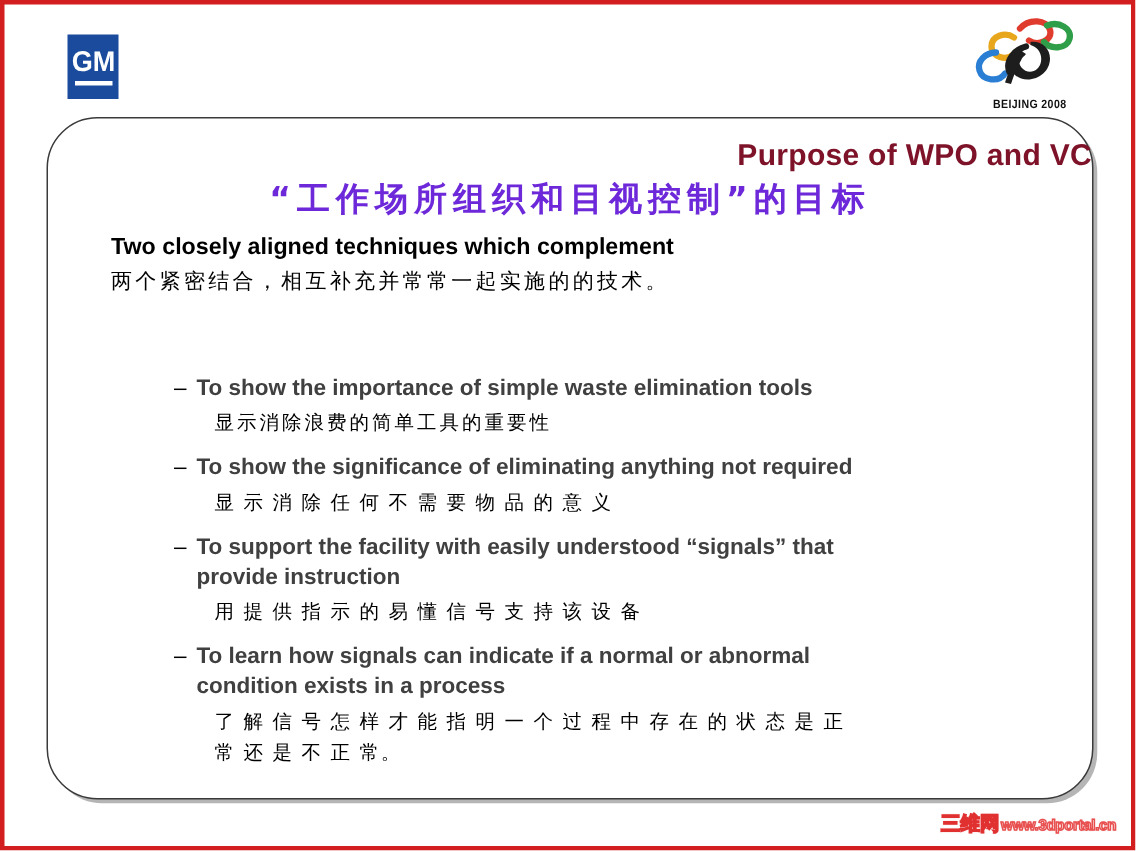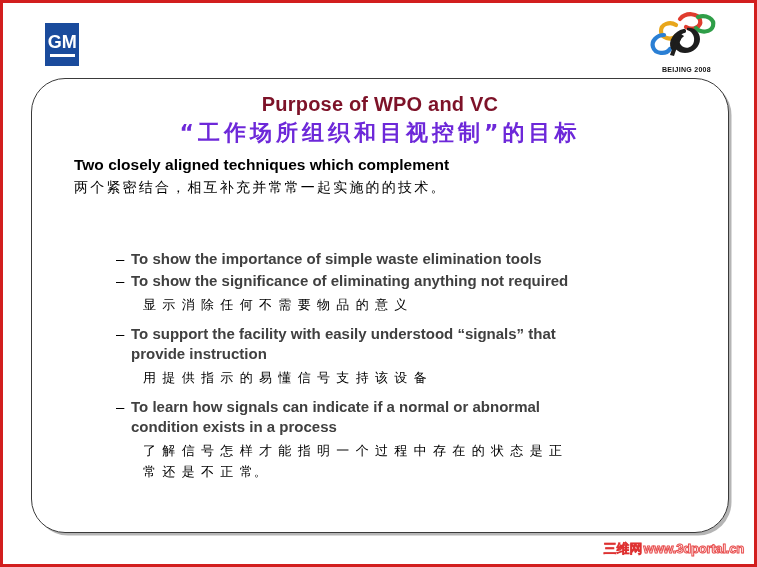--- a/index.html
+++ b/index.html
@@ -87,21 +87,21 @@
     box-shadow: 3px 3px 0 -0.5px rgba(120,120,120,0.55);
     background: #ffffff;
   }
 
   
   .title-en {
     position: absolute;
     left: 0;
     right: 0;
     top: 14px;
-    text-align: center;
+    text-align: right;
     color: #7d1228;
     font-family: "Liberation Sans", sans-serif;
     font-weight: bold;
     font-size: 20px;
     letter-spacing: 0.2px;
   }
   .title-cn {
     position: absolute;
     left: 0;
     right: 0;
@@ -189,31 +189,31 @@
   .watermark {
     position: absolute;
     right: 10px;
     bottom: 6px;
     display: flex;
     align-items: baseline;
     white-space: nowrap;
   }
   .wm-cn {
     font-family: "DejaVu Sans", sans-serif;
-    font-weight: normal;
+    font-weight: bold;
     font-size: 13px;
     color: #737373;
     -webkit-text-stroke: 1px #e03030;
     text-shadow: 0 0 1px #e03030;
     letter-spacing: 0px;
   }
   .wm-url {
     font-family: "Liberation Sans", sans-serif;
     font-weight: bold;
-    font-size: 13px;
+    font-size: 10px;
     color: #ffffff;
     -webkit-text-stroke: 1px #e85050;
     text-shadow: 0 0 1px #e85050;
     letter-spacing: -0.2px;
     margin-left: 1px;
   }
 </style>
 </head>
 <body>
 
@@ -252,20 +252,21 @@
       <div class="intro-cn">两个紧密结合，相互补充并常常一起实施的的技术。</div>
     </div>
 
     <div class="bullets">
 
       <div class="bullet">
         <div class="bullet-row">
           <span class="bullet-dash">–</span>
           <span class="bullet-en">To show the importance of simple waste elimination tools</span>
         </div>
+        <div class="bullet-cn">显示消除浪费的简单工具的重要性</div>
       </div>
 
       <div class="bullet">
         <div class="bullet-row">
           <span class="bullet-dash">–</span>
           <span class="bullet-en">To show the significance of eliminating anything not required</span>
         </div>
         <div class="bullet-cn tight">显 示 消 除 任 何 不 需 要  物 品 的 意 义</div>
       </div>
 

